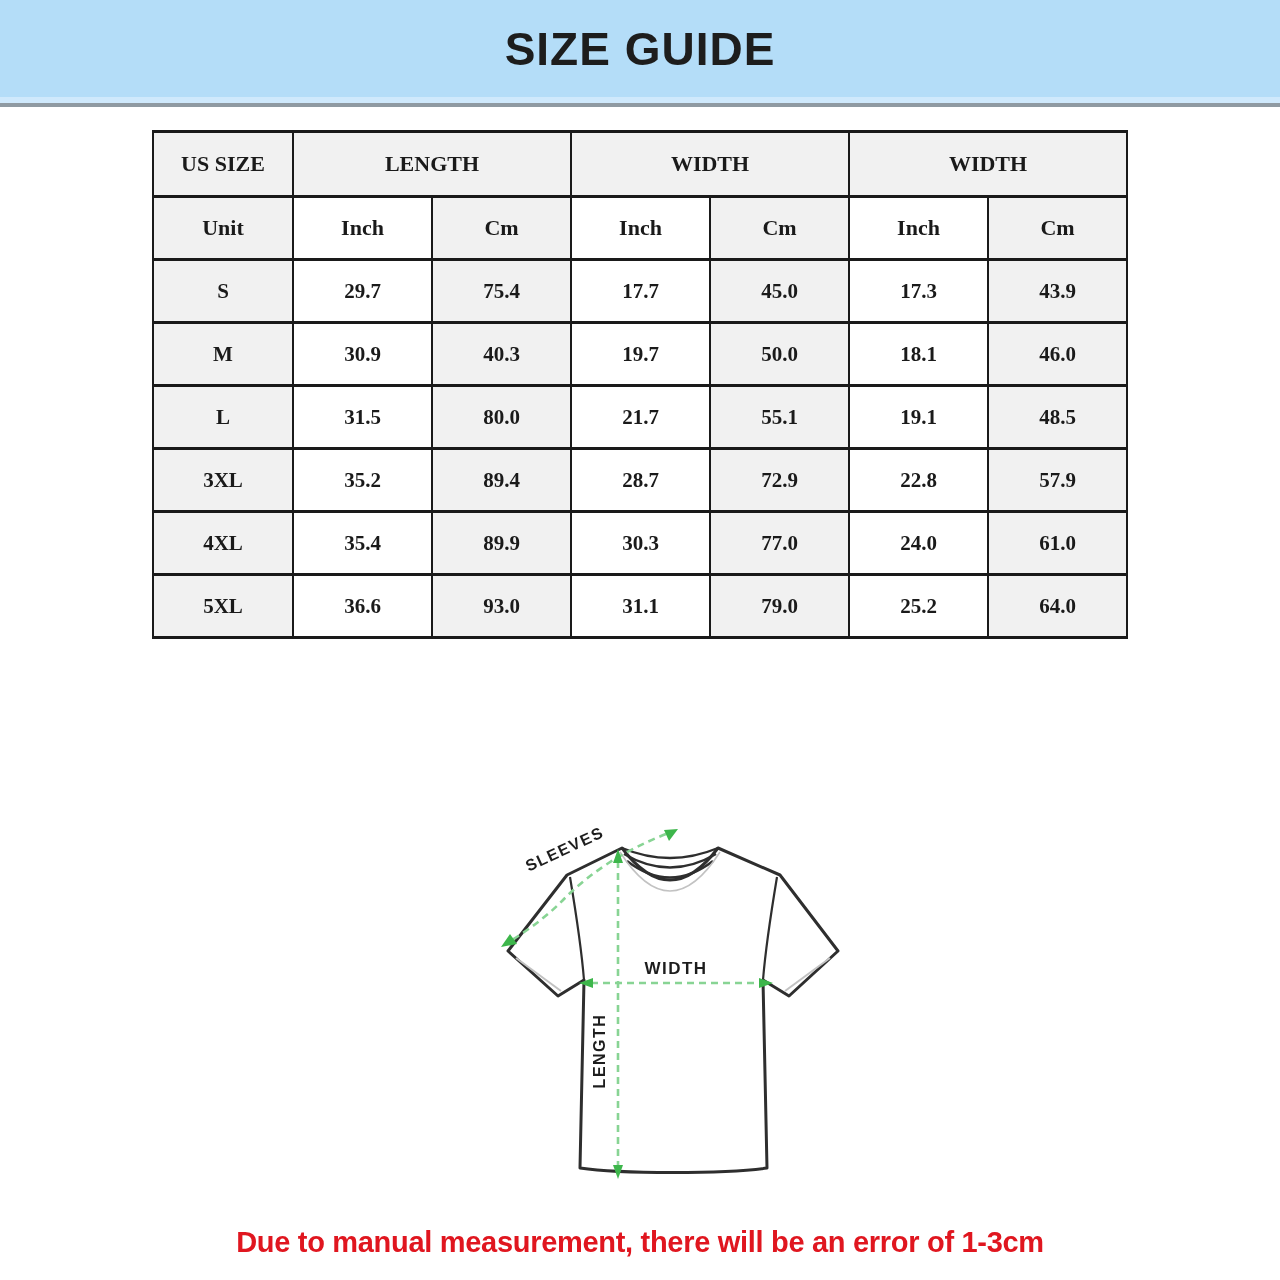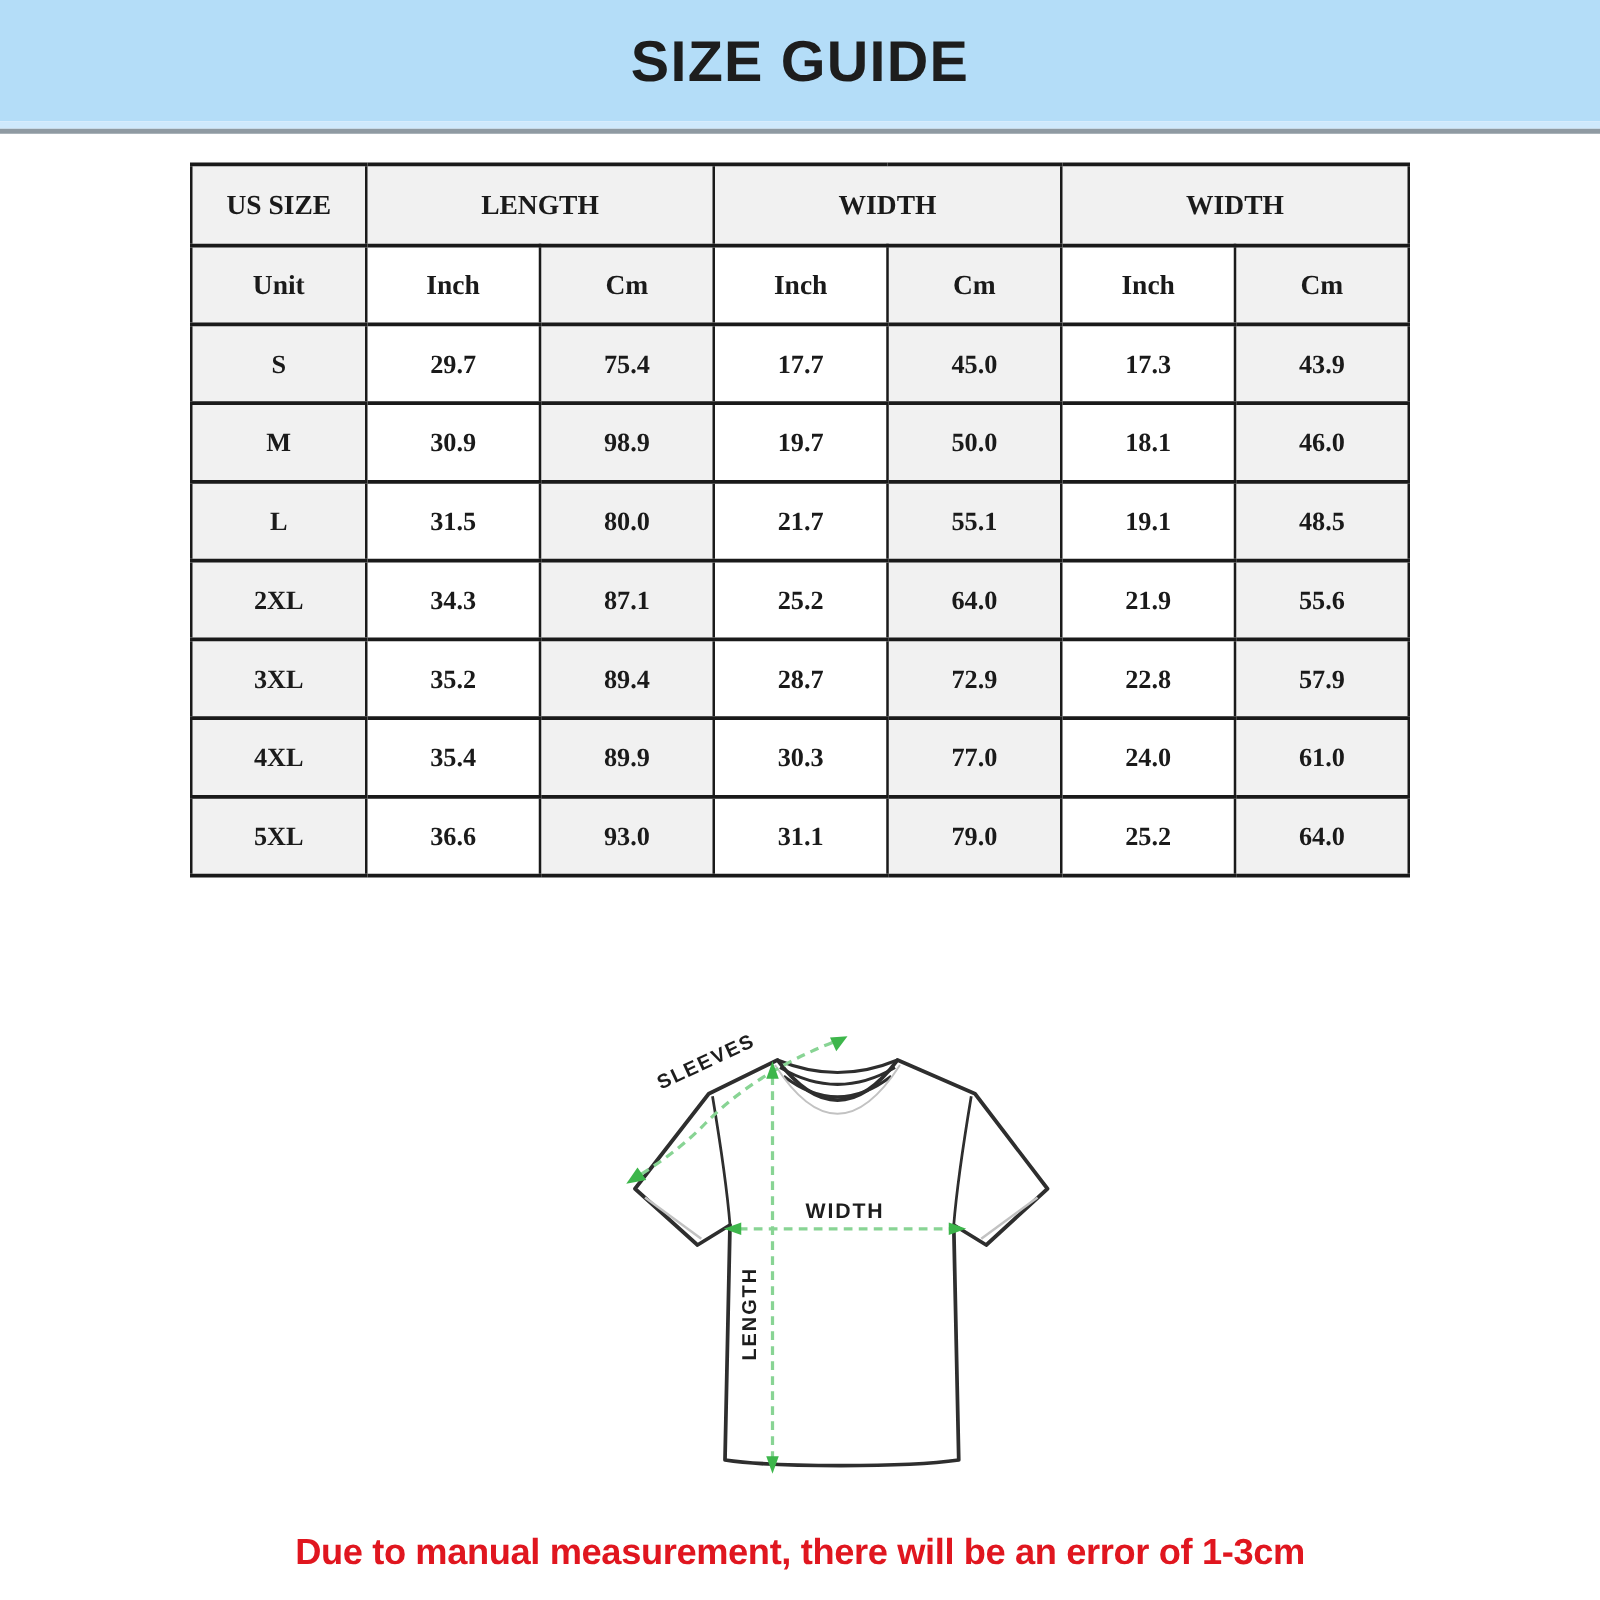--- a/index.html
+++ b/index.html
@@ -119,45 +119,36 @@
           <td class="white-cell">29.7</td>
           <td class="gray-cell">75.4</td>
           <td class="white-cell">17.7</td>
           <td class="gray-cell">45.0</td>
           <td class="white-cell">17.3</td>
           <td class="gray-cell">43.9</td>
         </tr>
         <tr>
           <td class="size-col">M</td>
           <td class="white-cell">30.9</td>
-          <td class="gray-cell">98.9</td>
+          <td class="gray-cell">40.3</td>
           <td class="white-cell">19.7</td>
           <td class="gray-cell">50.0</td>
           <td class="white-cell">18.1</td>
           <td class="gray-cell">46.0</td>
         </tr>
         <tr>
           <td class="size-col">L</td>
           <td class="white-cell">31.5</td>
           <td class="gray-cell">80.0</td>
           <td class="white-cell">21.7</td>
           <td class="gray-cell">55.1</td>
           <td class="white-cell">19.1</td>
           <td class="gray-cell">48.5</td>
         </tr>
         <tr>
-          <td class="size-col">2XL</td>
-          <td class="white-cell">34.3</td>
-          <td class="gray-cell">87.1</td>
-          <td class="white-cell">25.2</td>
-          <td class="gray-cell">64.0</td>
-          <td class="white-cell">21.9</td>
-          <td class="gray-cell">55.6</td>
-        </tr>
-        <tr>
           <td class="size-col">3XL</td>
           <td class="white-cell">35.2</td>
           <td class="gray-cell">89.4</td>
           <td class="white-cell">28.7</td>
           <td class="gray-cell">72.9</td>
           <td class="white-cell">22.8</td>
           <td class="gray-cell">57.9</td>
         </tr>
         <tr>
           <td class="size-col">4XL</td>

